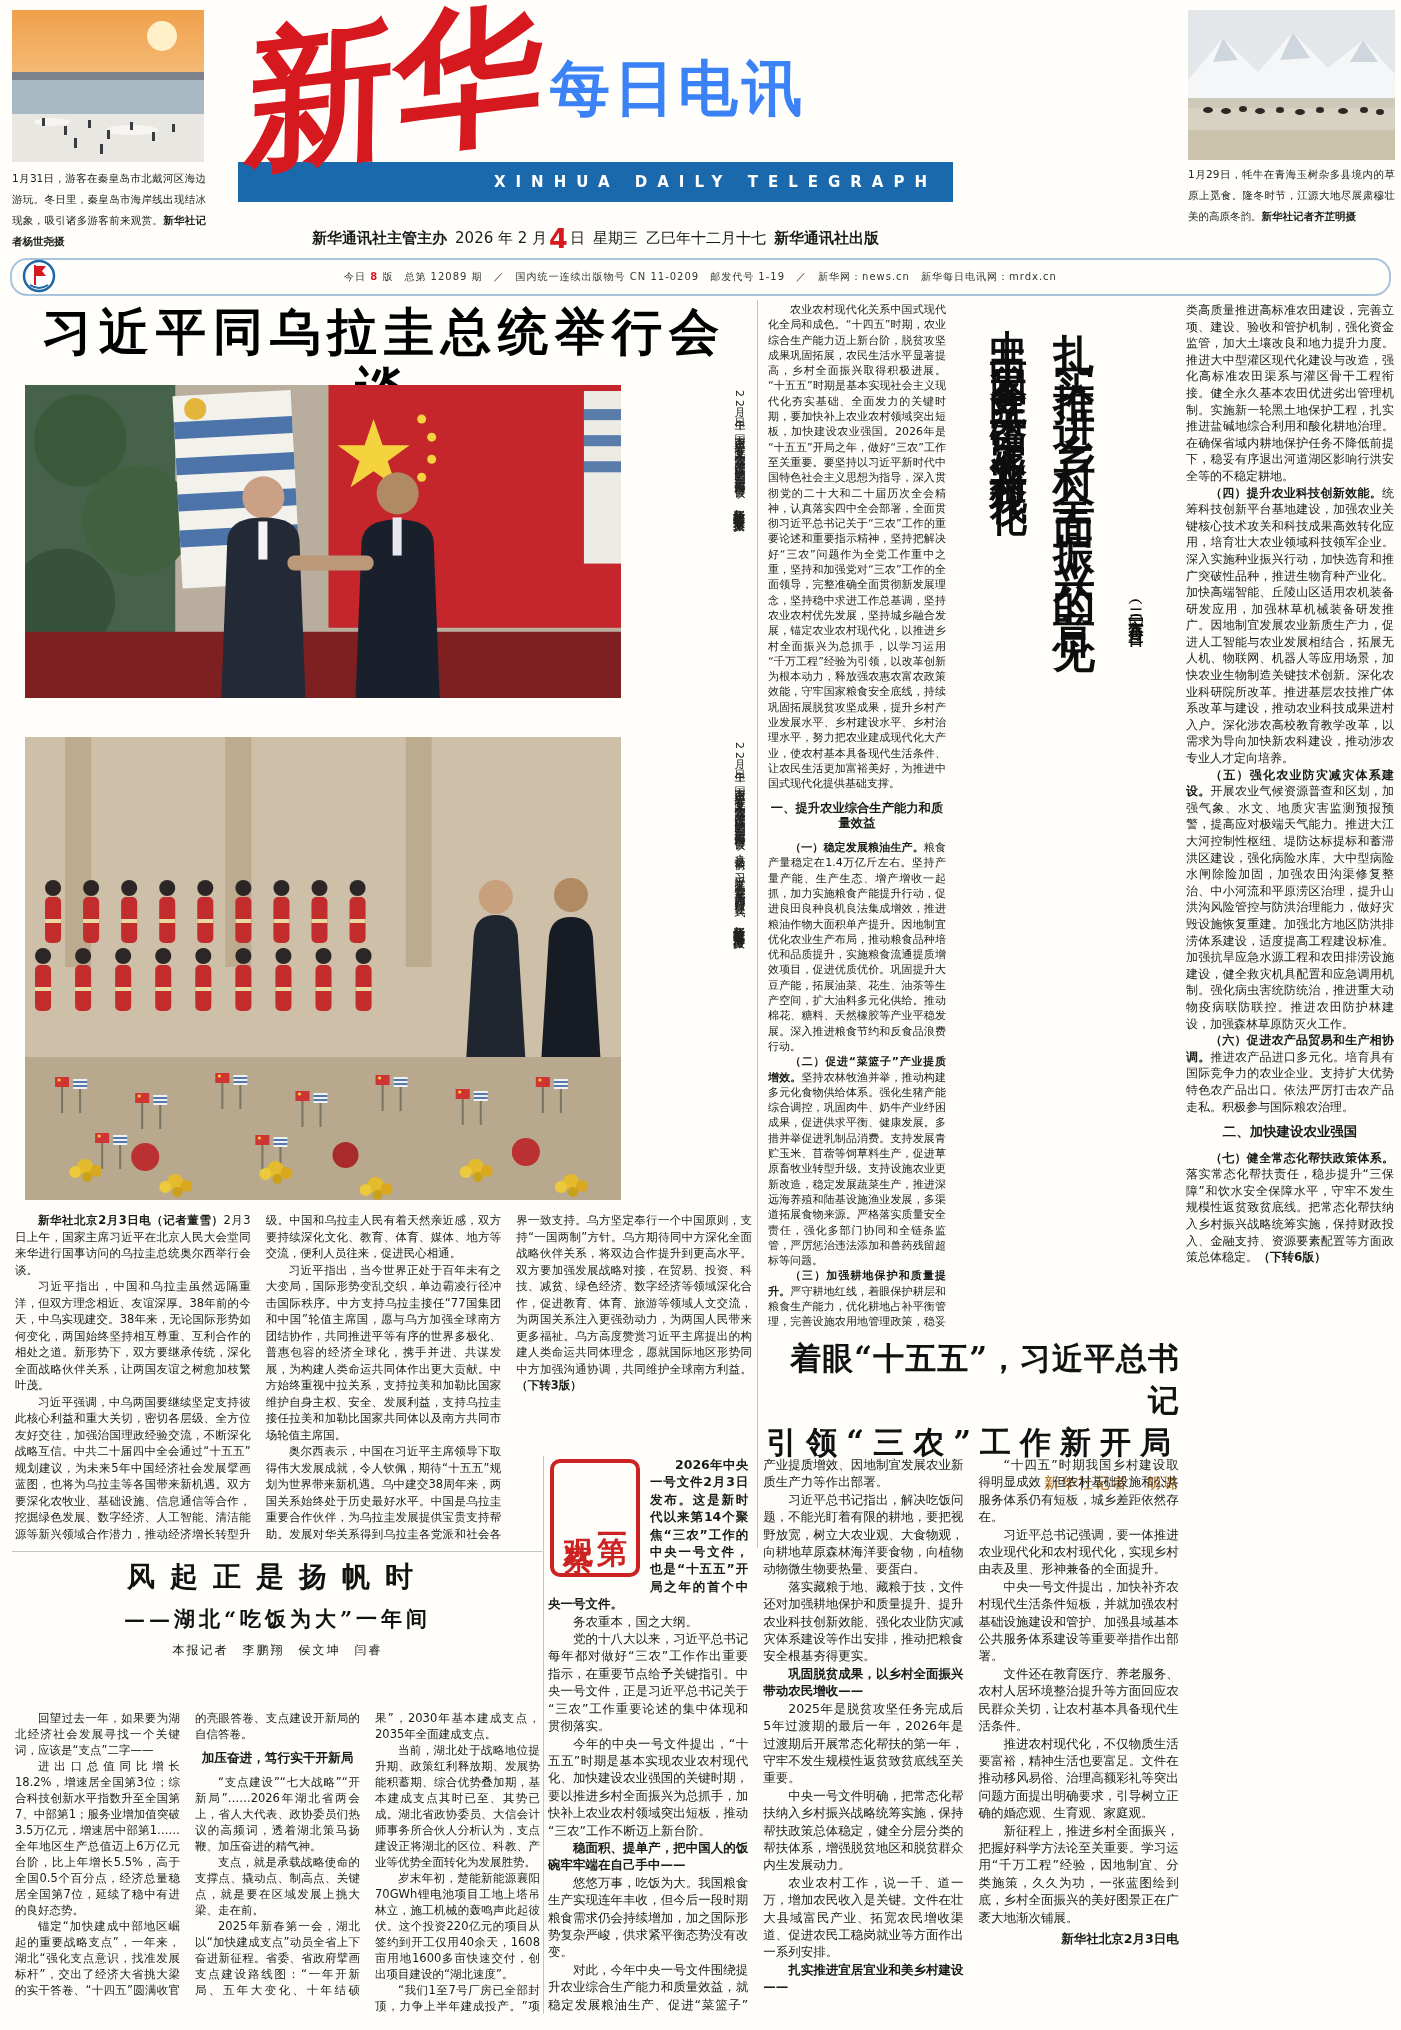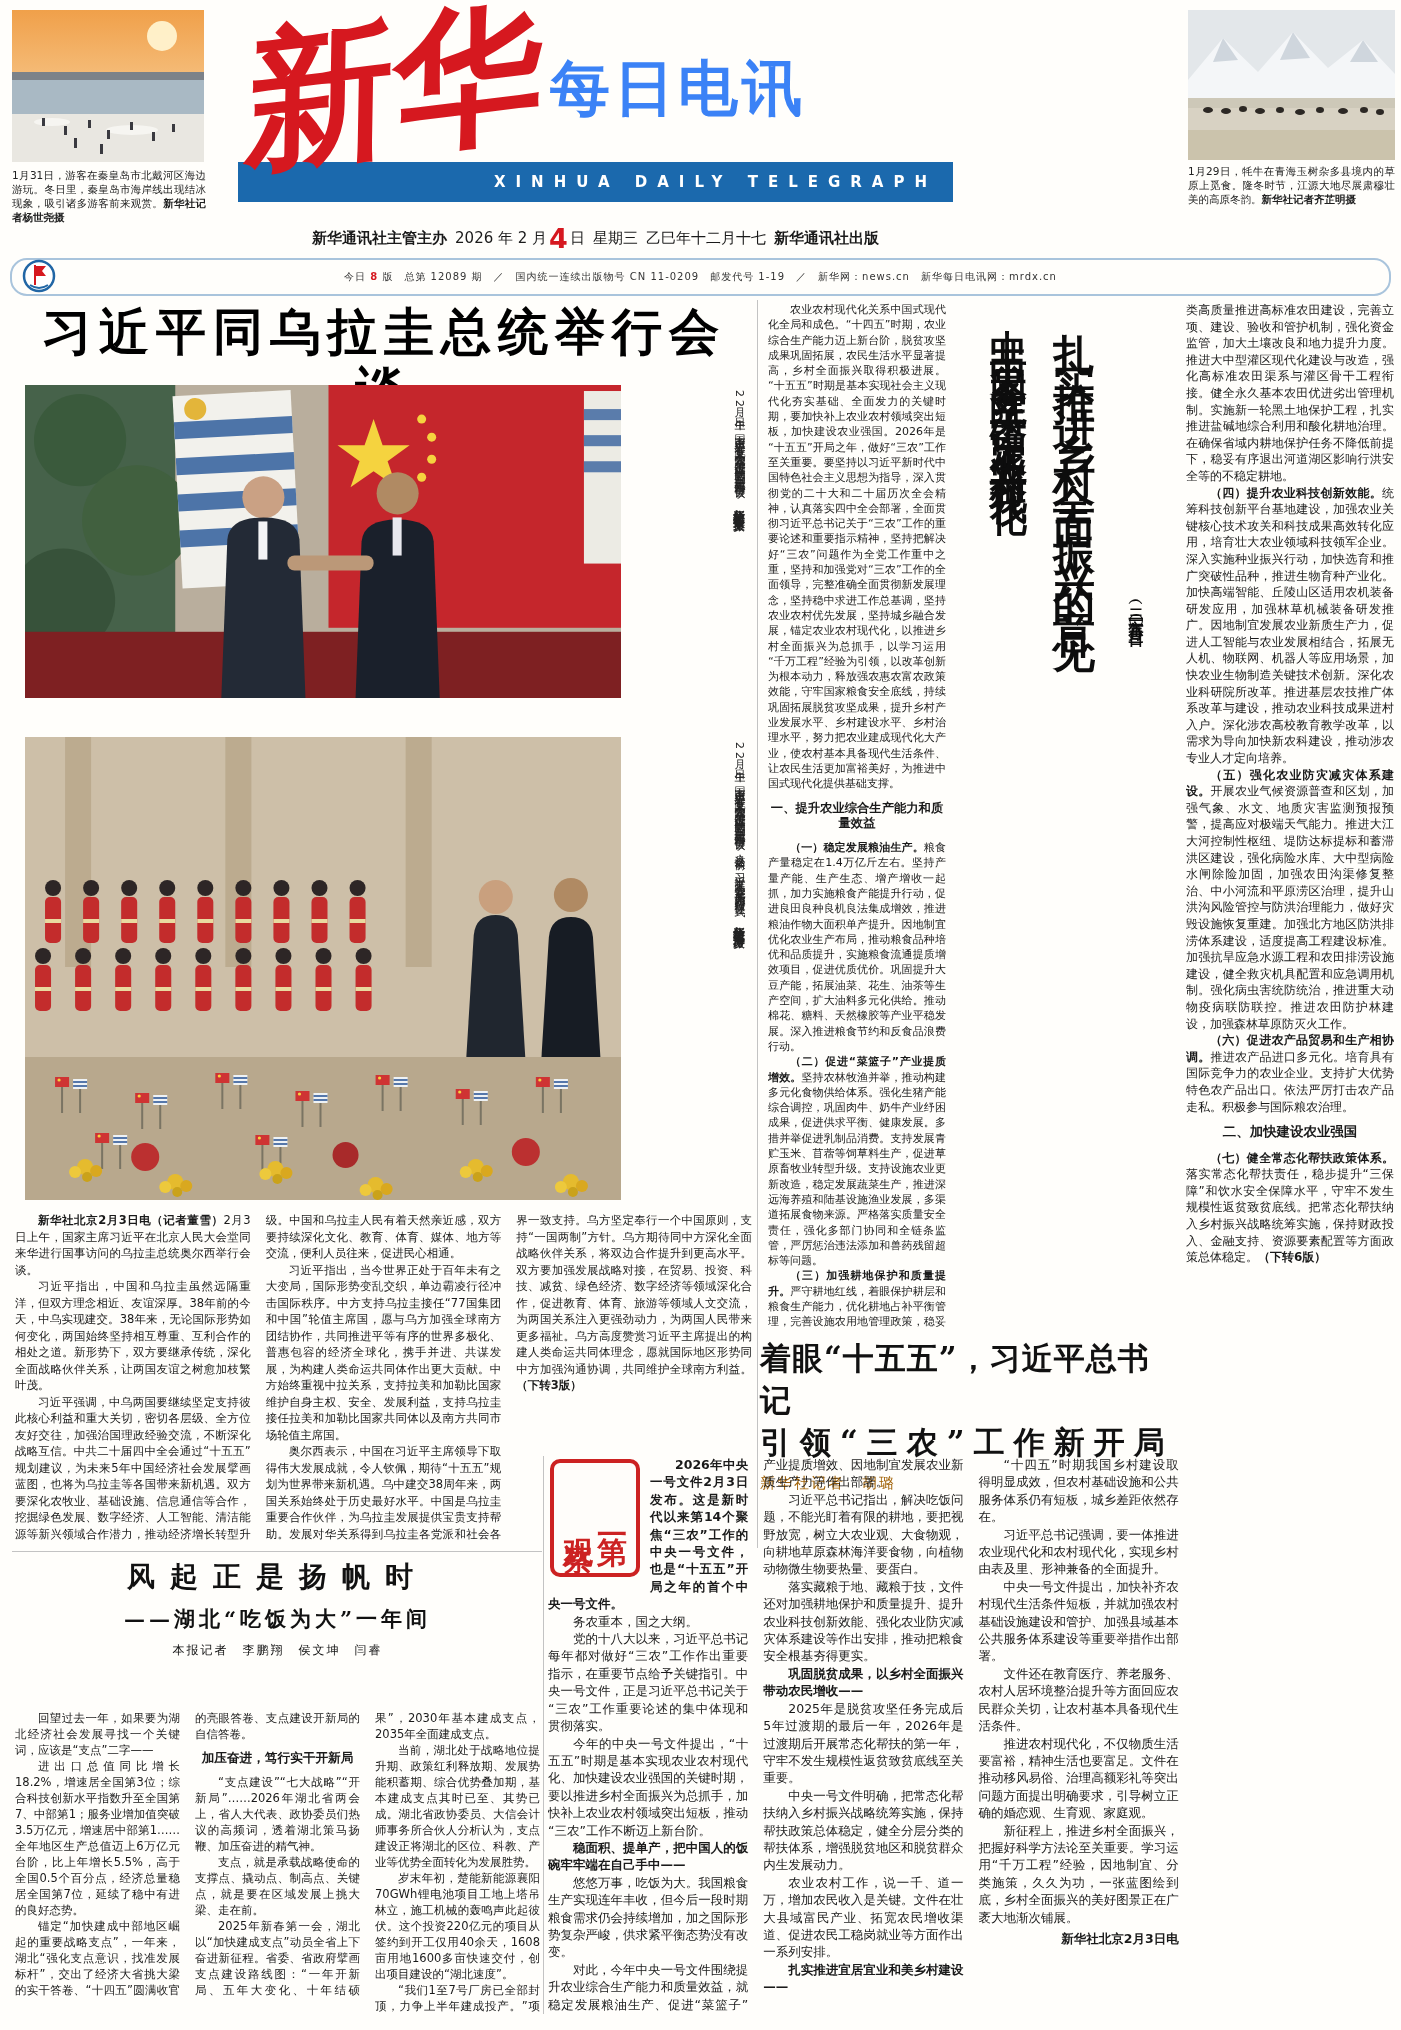--- a/index.html
+++ b/index.html
@@ -3,38 +3,38 @@
 <meta charset="utf-8">
 <style>
   html,body{margin:0;padding:0;background:#e8e8e8;}
   #page{position:relative;width:1401px;height:2030px;background:#fffefb;margin:0 auto;overflow:hidden;
         font-family:"DejaVu Sans","Liberation Sans",sans-serif;color:#1a1a1a;}
   .abs{position:absolute;}
   .serif{font-family:"DejaVu Serif","Liberation Serif",serif;}
   
   .corner-photo{overflow:hidden;}
   .corner-photo svg{display:block;width:100%;height:100%;}
-  .corner-cap{font-size:10.5px;line-height:14px;text-align:justify;color:#222;}
+  .corner-cap{font-size:10.5px;line-height:21px;text-align:justify;color:#222;}
   .corner-cap b{font-weight:700;}
   .callig{font-size:150px;font-weight:900;line-height:1;color:#d6181f;
           font-family:"DejaVu Serif","Liberation Serif",serif;
           transform:rotate(-7deg) skewX(-8deg);transform-origin:center;z-index:2;}
   .mh-title{font-size:60px;font-weight:700;line-height:1;color:#3b82f6;letter-spacing:4px;z-index:2;}
   .bluebar{background:#1b69ad;z-index:1;display:flex;align-items:center;justify-content:flex-end;}
   .bluebar span{color:#fff;font-weight:700;font-size:15px;letter-spacing:10px;padding-right:16px;}
   .dateline{display:flex;align-items:center;justify-content:center;font-size:15px;gap:8px;white-space:nowrap;}
   .dateline .org,.dateline .pub{font-weight:700;}
   .dateline .day{font-size:27px;font-weight:700;color:#d6181f;line-height:1;margin:0 2px;}
   .infobar{border:2px solid #a9c4dc;border-radius:17px;display:flex;align-items:center;justify-content:center;
            font-size:10px;letter-spacing:1px;color:#333;white-space:pre;}
   .infobar .logo{position:absolute;left:9px;top:-2px;width:36px;height:36px;}
   .infobar b{color:#d6181f;font-weight:700;}
   
   .main-headline{font-weight:900;font-size:50px;letter-spacing:7px;text-align:center;color:#000;line-height:1.15;}
-  .g-headline{text-align:left;color:#111;}
+  .g-headline{text-align:right;color:#111;}
   .g-headline .l1{font-size:31px;font-weight:900;letter-spacing:1px;line-height:1.35;}
   .g-headline .l2{font-size:31px;font-weight:900;letter-spacing:9px;line-height:1.35;}
   .g-headline .byline{font-size:15px;margin-top:10px;color:#a16207;letter-spacing:2px;}
   .h-headline{text-align:center;color:#111;}
   .h-headline .t{font-size:28px;font-weight:900;letter-spacing:15px;line-height:1.1;}
   .h-headline .s{font-size:21px;letter-spacing:4px;margin-top:12px;font-weight:600;}
   .h-headline .byline{font-size:12px;margin-top:9px;letter-spacing:2px;}
   
   .photo{overflow:hidden;}
   .photo svg{display:block;width:100%;height:100%;}

